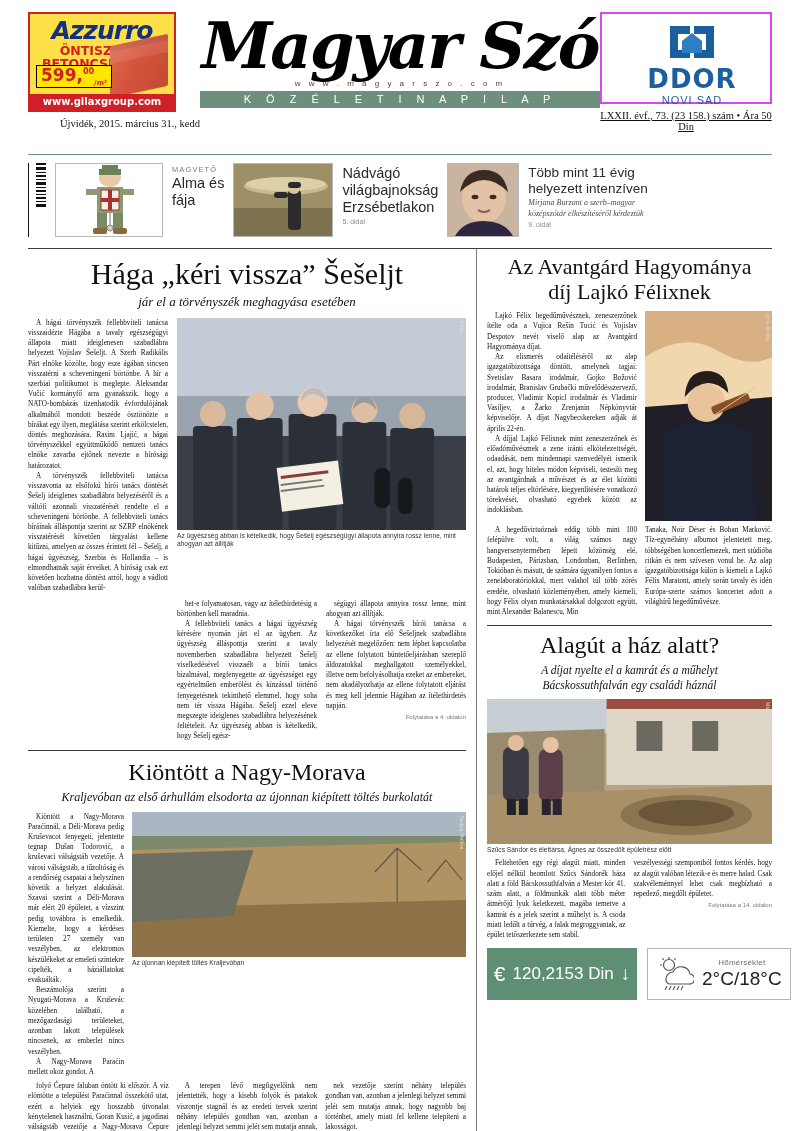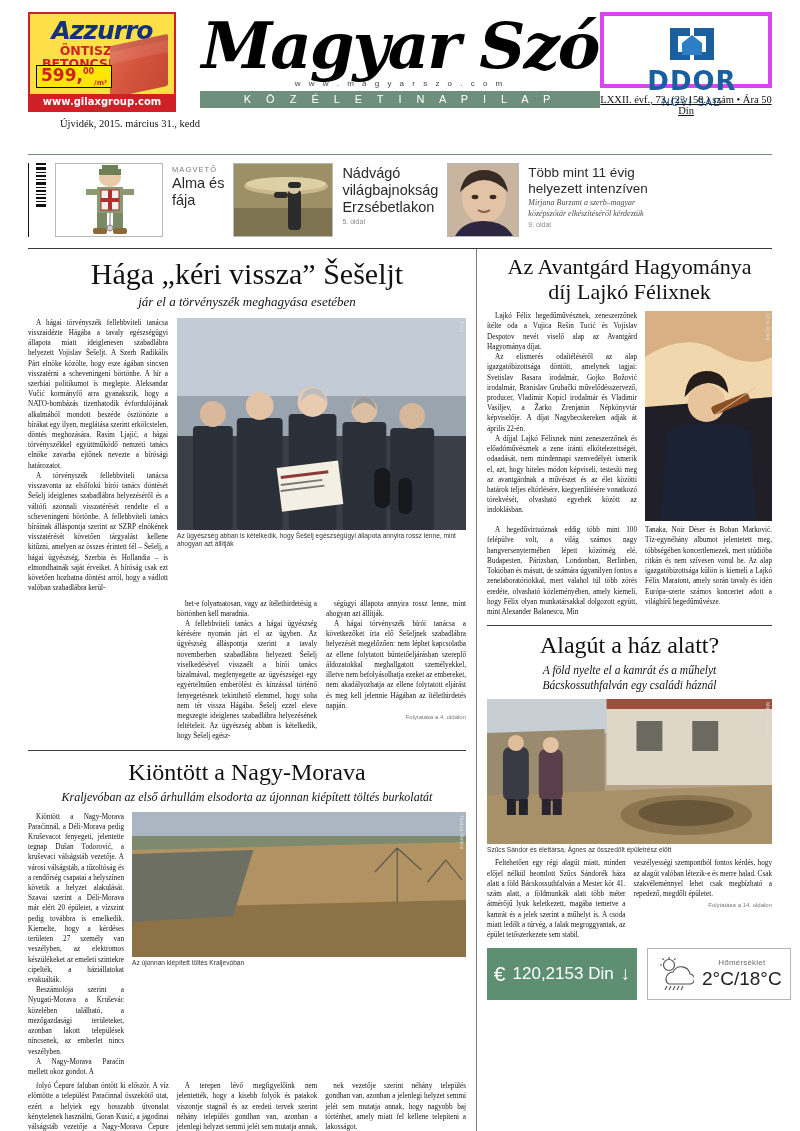--- a/index.html
+++ b/index.html
@@ -58,21 +58,21 @@
     font-family:"Liberation Sans", sans-serif; font-size:8px; letter-spacing:3px;
     color:#444; margin-top:2px;
   }
   .mast-strip {
     margin-top:3px; background:#6f8f7d; color:#fff;
     font-family:"Liberation Sans", sans-serif; font-size:11px; letter-spacing:6px;
     padding:2px 0 3px 0;
   }
 
   .mast-right { width:172px; flex:0 0 auto; text-align:center; }
-  .ad-ddor { border:4px solid #d946ef; height:76px; padding:6px 0 0 12px; background:#fff; }
+  .ad-ddor { border:2px solid #d946ef; height:92px; padding:6px 0 0 12px; background:#fff; }
   .ddor-mark { width:56px; height:44px; margin:0 auto; position:relative; }
   .ddor-name {
     font-family:"DejaVu Sans", sans-serif; font-weight:bold; color:#1c5f9e;
     font-size:26px; letter-spacing:1px; line-height:1; margin-top:2px;
   }
   .ddor-sub {
     font-family:"Liberation Sans", sans-serif; color:#1c5f9e; font-size:11px;
     letter-spacing:1px; margin-top:2px;
   }
   .issue-line {
@@ -510,21 +510,21 @@
               </div>
           </div>
         </div>
       </div>
 
       <div class="sec-rule"></div>
 
       <div>
         <div class="hl-main" style="font-size:24px; margin-top:7px;">Alagút a ház alatt?</div>
         <div class="hl-sub" style="font-size:11.5px;">
-          <div>A föld nyelte el a kamrát és a műhelyt</div>
+          <div>A díjat nyelte el a kamrát és a műhelyt</div>
           <div>Bácskossuthfalván egy családi háznál</div>
         </div>
 
         <div class="photo ph-alagut">
           <svg width="100%" height="145" viewBox="0 0 286 145" preserveAspectRatio="none">
             <rect width="286" height="145" fill="#b6a287"></rect>
             <rect width="286" height="34" fill="#c7ced4"></rect>
             <rect x="120" y="0" width="166" height="86" fill="#ded6c6"></rect>
             <rect x="120" y="0" width="166" height="10" fill="#9c4f3c"></rect>
             <rect x="150" y="22" width="26" height="30" fill="#6c6a60"></rect>

